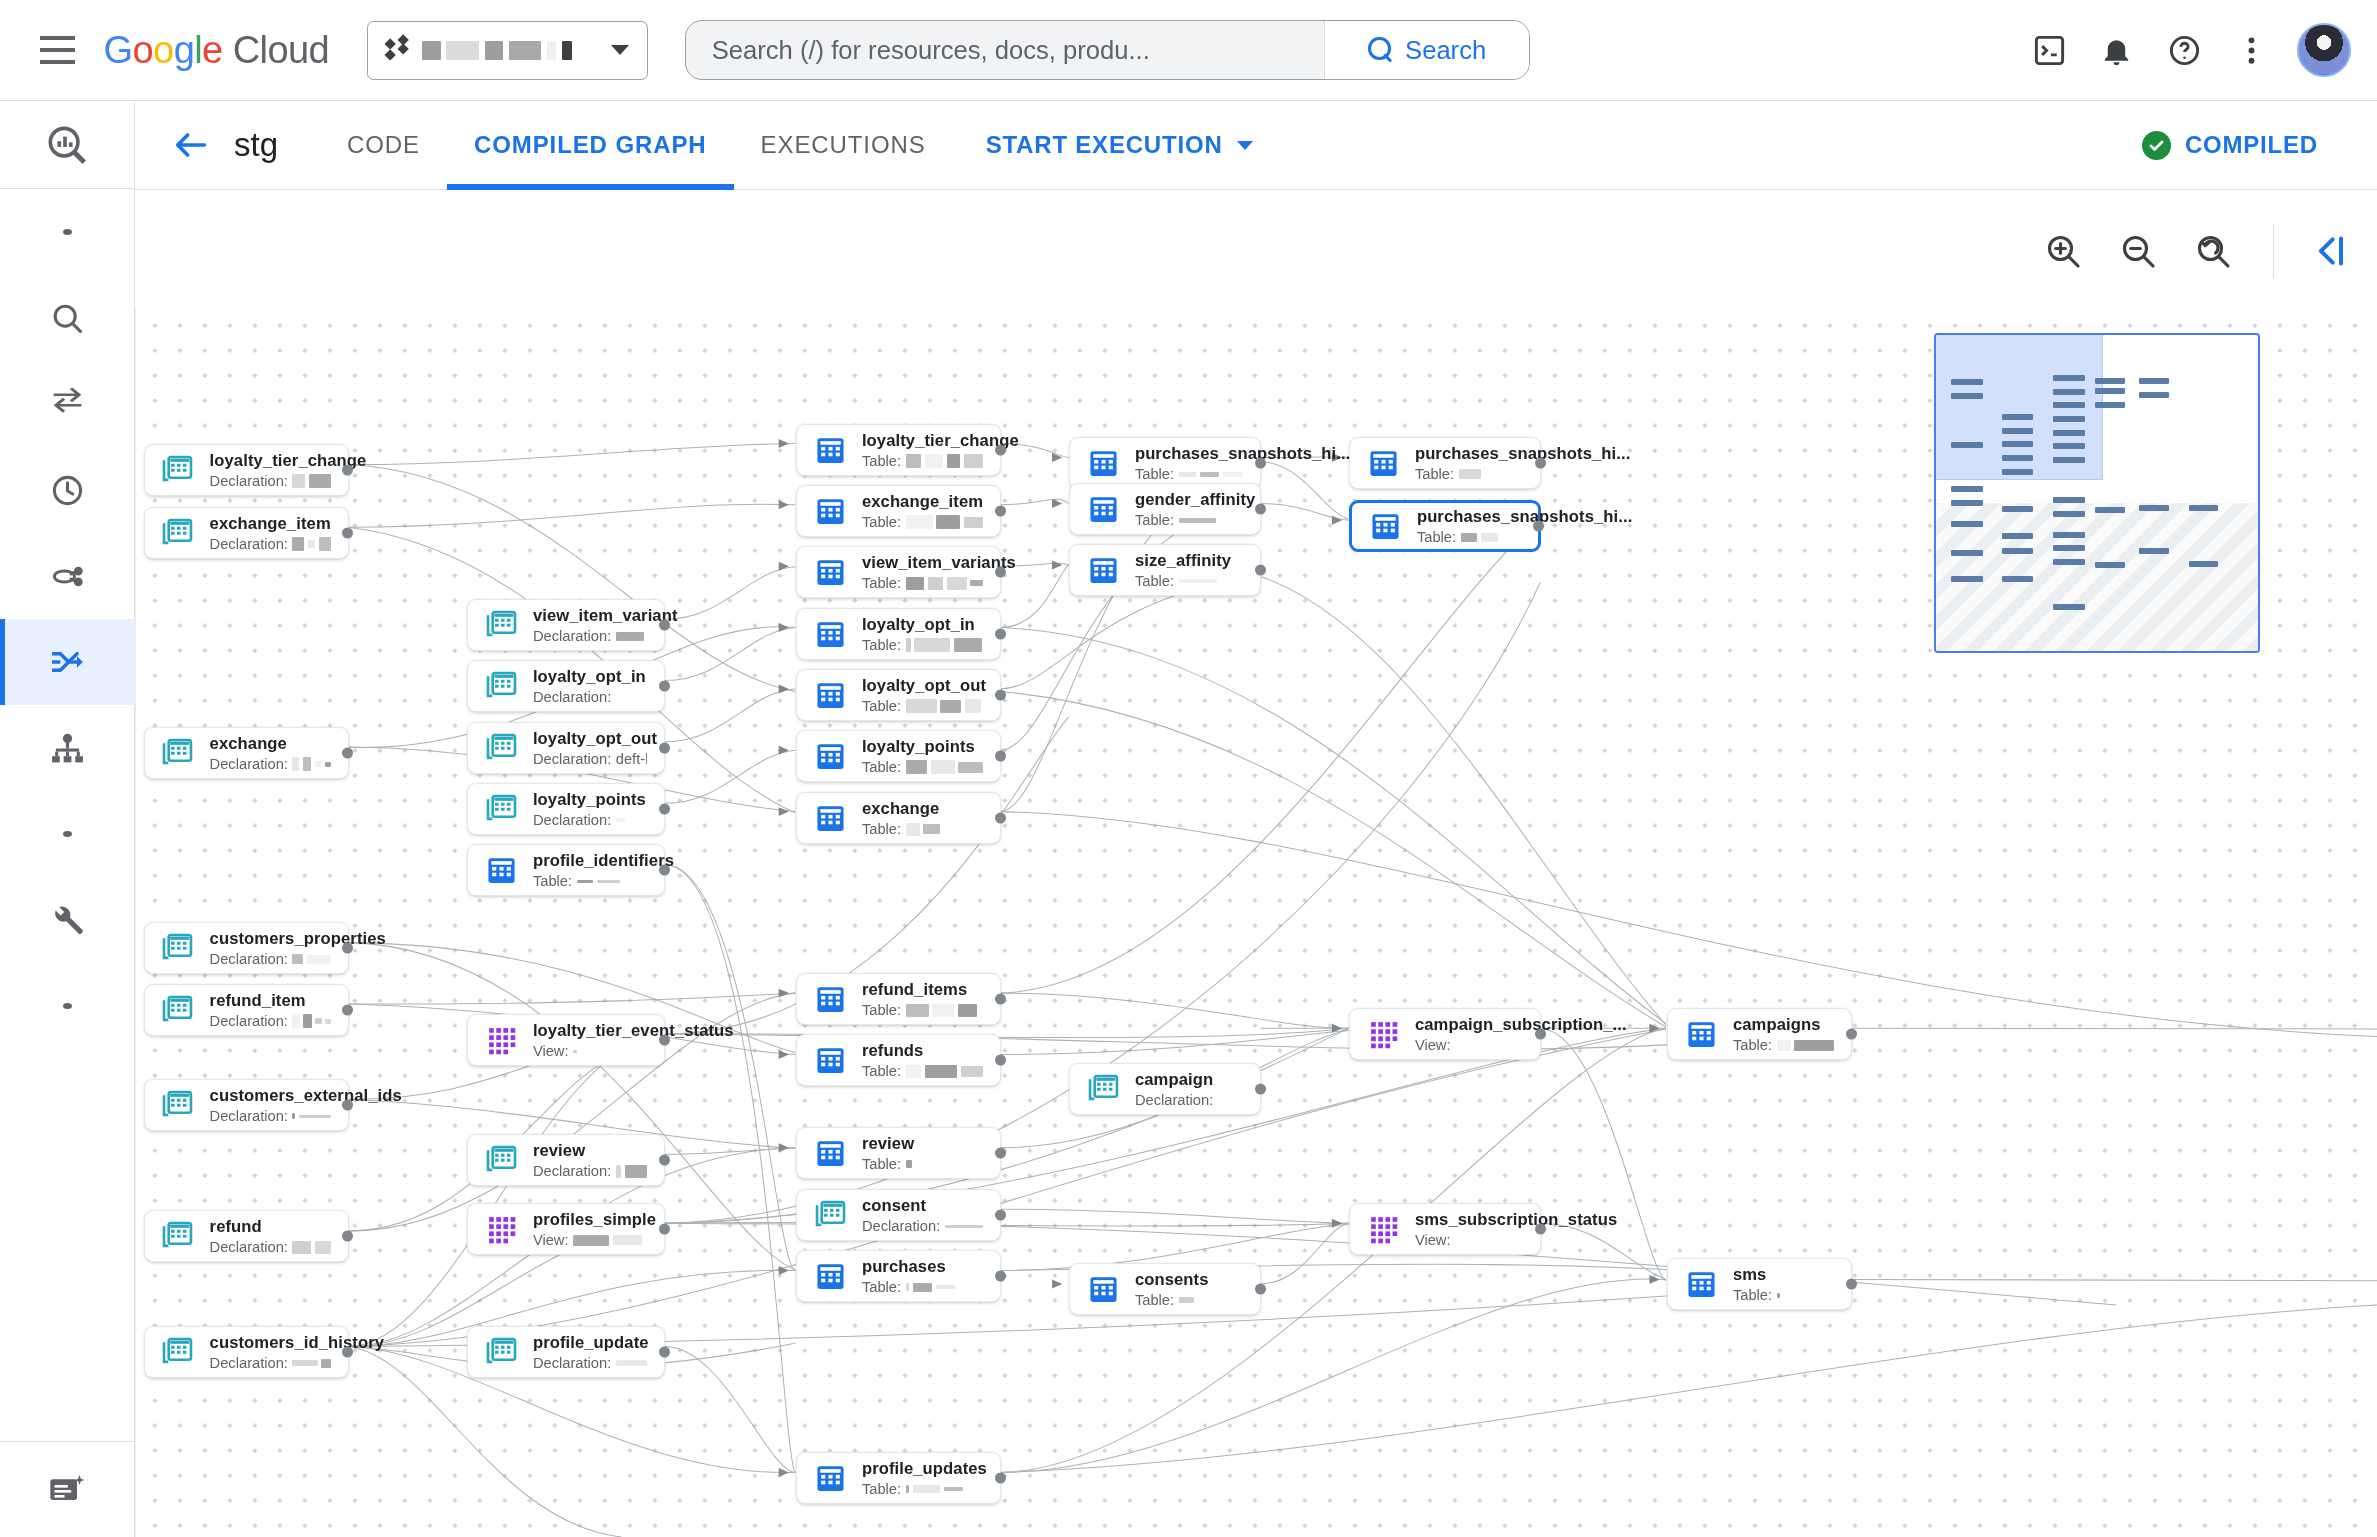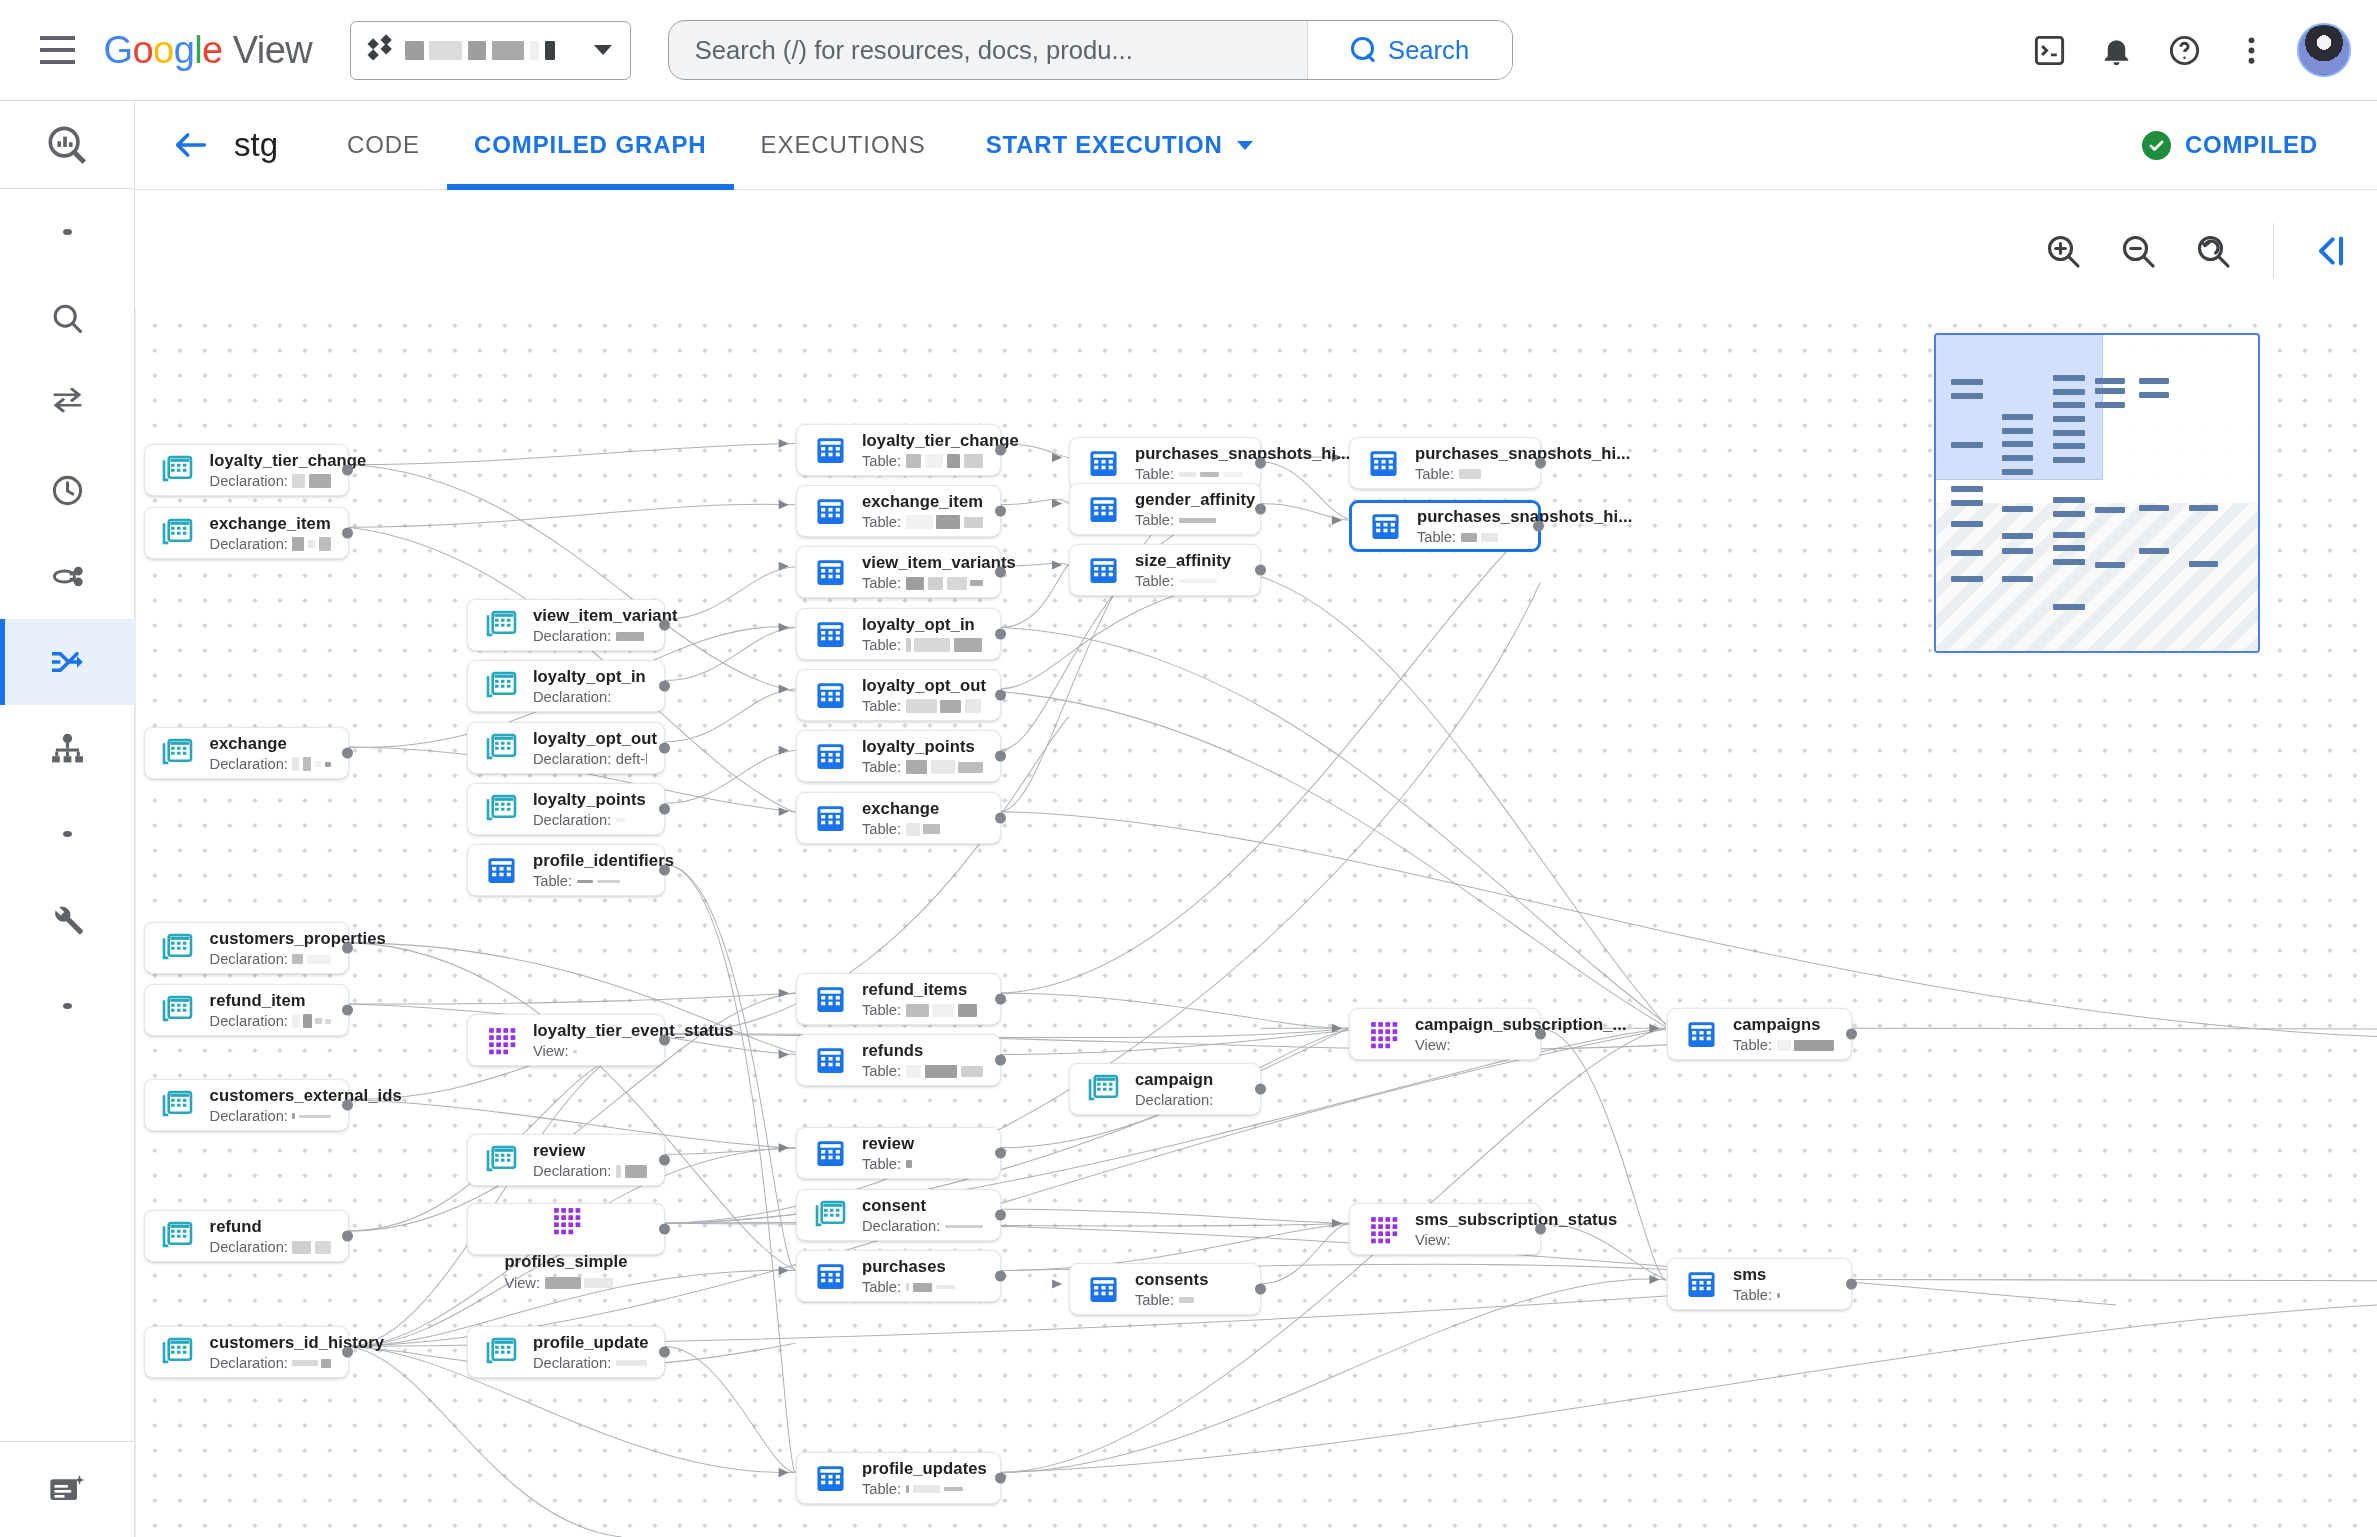--- a/index.html
+++ b/index.html
@@ -204,21 +204,21 @@
 
 <div class="gcp-header">
   <div class="hamburger">
     <span></span>
       <span></span>
       <span></span>
   </div>
 
   <div class="gc-logo">
     <span><span class="g1">G</span><span class="o1">o</span><span class="o2">o</span><span class="g2">g</span><span class="l1">l</span><span class="e1">e</span></span>
-    <span class="cloud">View</span>
+    <span class="cloud">Cloud</span>
   </div>
 
   <div class="project-selector">
     <div class="proj-icon">
       <i class="d1"></i>
         <i class="d2"></i>
         <i class="d3"></i>
         <i class="d4"></i>
     </div>
     <div class="proj-redact">
@@ -876,21 +876,21 @@
        <span class="nmeta">
          <span>Declaration:</span>
          <span class="nredact">
               <span class="redact-bar" style="width:6.4px;height:12.8px;background:#d8d8d8"></span>
               <span class="redact-bar" style="width:29px;height:12.8px;background:#ababab"></span>
             </span>
        </span>
      </span>
      <span class="port out"></span>
       </div>
-      <div class="node" style="left: 331px; top: 895px; width: 198px; height: 52px; flex-direction: column;">
+      <div class="node" style="left: 331px; top: 895px; width: 198px; height: 52px;">
         <span class="nicon"><svg viewBox="0 0 24 24" width="33" height="33">
             <rect x="3" y="3" width="3.4" height="3.4" fill="#9334E6"></rect>
             <rect x="8.2" y="3" width="3.4" height="3.4" fill="#9334E6"></rect>
             <rect x="13.4" y="3" width="3.4" height="3.4" fill="#9334E6"></rect>
             <rect x="18.6" y="3" width="3.4" height="3.4" fill="#9334E6"></rect>
             <rect x="3" y="8.2" width="3.4" height="3.4" fill="#9334E6"></rect>
             <rect x="8.2" y="8.2" width="3.4" height="3.4" fill="#9334E6"></rect>
             <rect x="13.4" y="8.2" width="3.4" height="3.4" fill="#9334E6"></rect>
             <rect x="18.6" y="8.2" width="3.4" height="3.4" fill="#9334E6"></rect>
             <rect x="3" y="13.4" width="3.4" height="3.4" fill="#9334E6"></rect>

